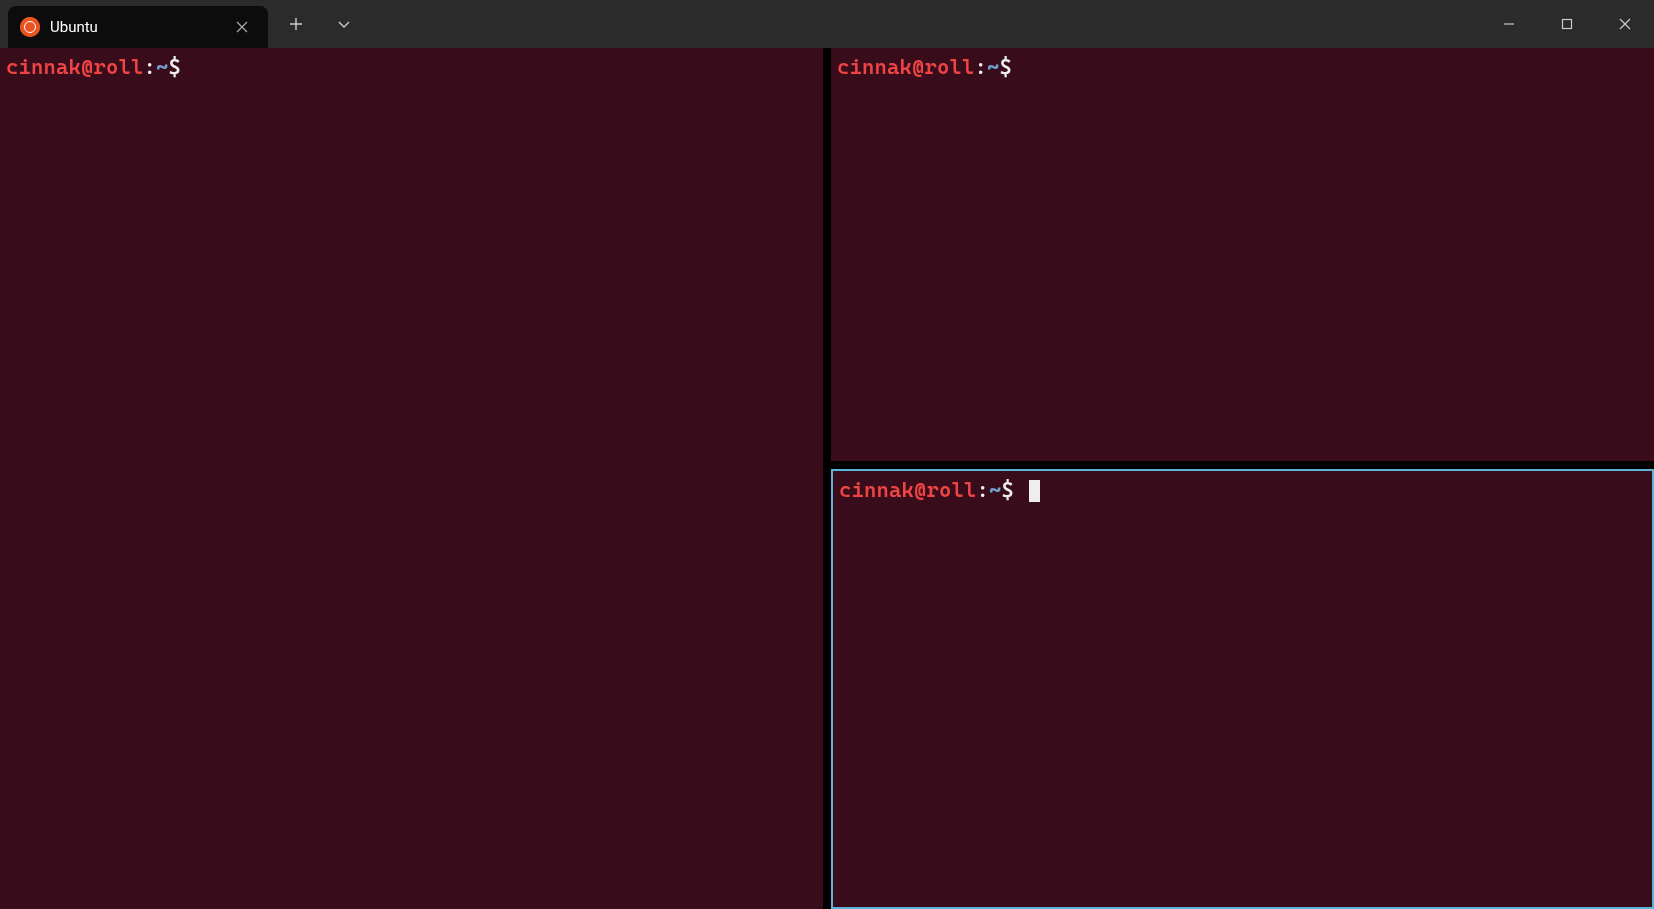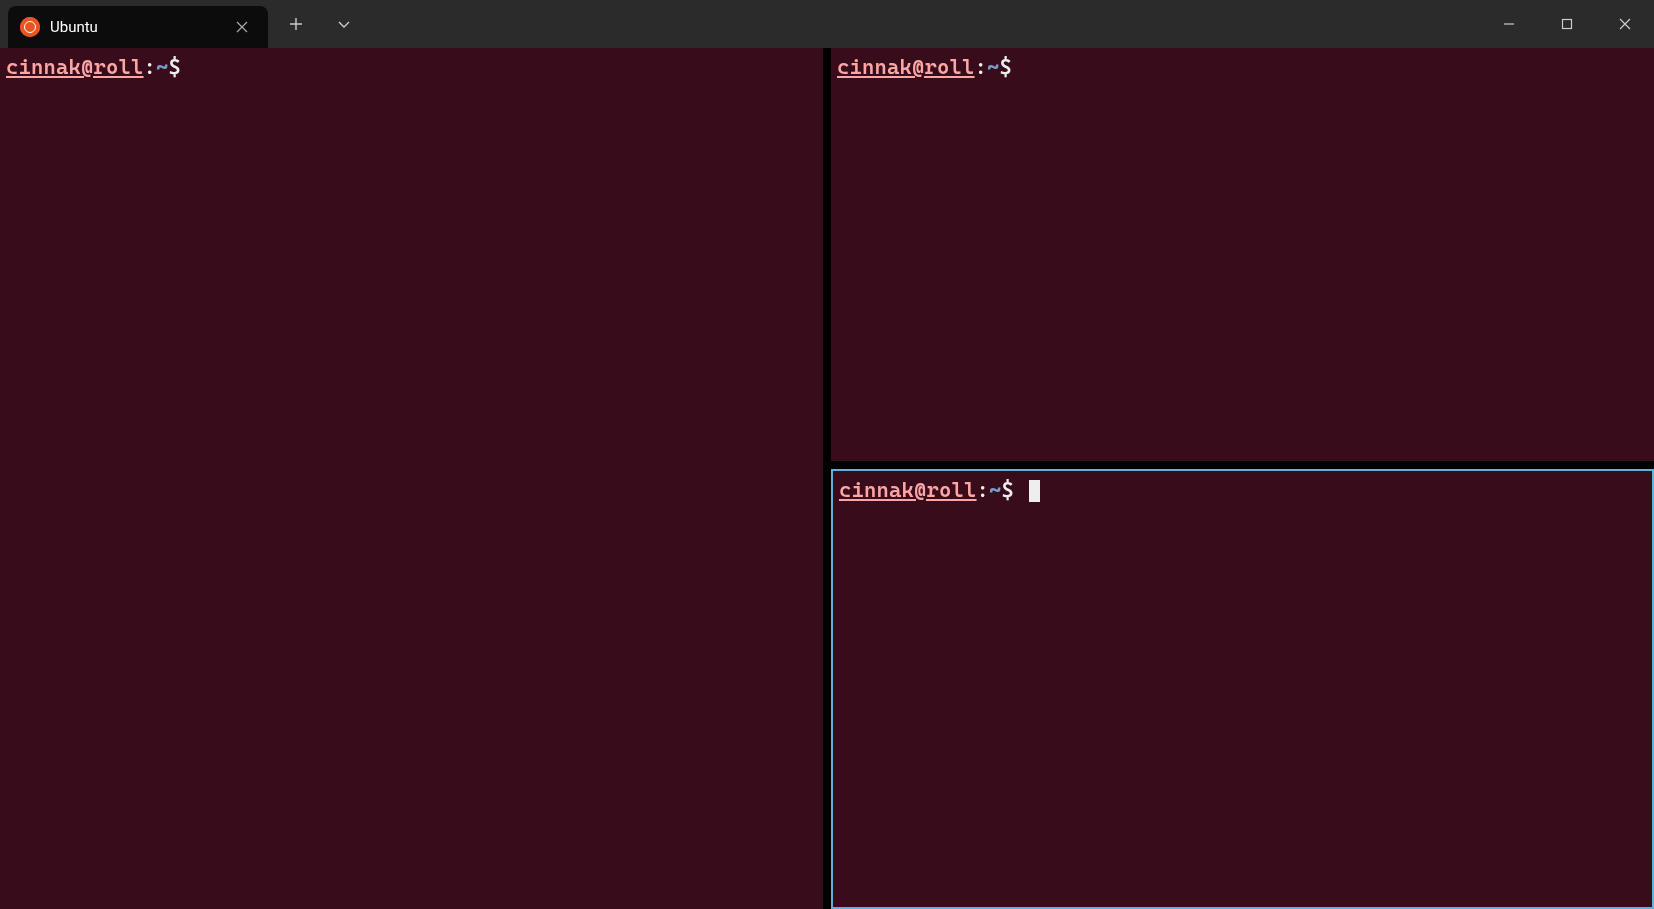--- a/index.html
+++ b/index.html
@@ -152,21 +152,21 @@
     }
     .term-content {
       font-family: "Cascadia Mono", "Ubuntu Mono", "DejaVu Sans Mono", Consolas, monospace;
       font-size: 21px;
       font-weight: 600;
       line-height: 1.3;
       padding: 6px 6px;
       white-space: pre;
       letter-spacing: 0.2px;
     }
-    .p-user { color: #fca5a5; text-decoration: underline; }
+    .p-user { color: #ef4444; }
     .p-colon { color: #eeeeec; }
     .p-path { color: #729fcf; }
     .p-dollar { color: #eeeeec; }
     .cursor {
       display: inline-block;
       width: 11px;
       height: 22px;
       background: #eeeeec;
       vertical-align: text-bottom;
       margin-left: 2px;

